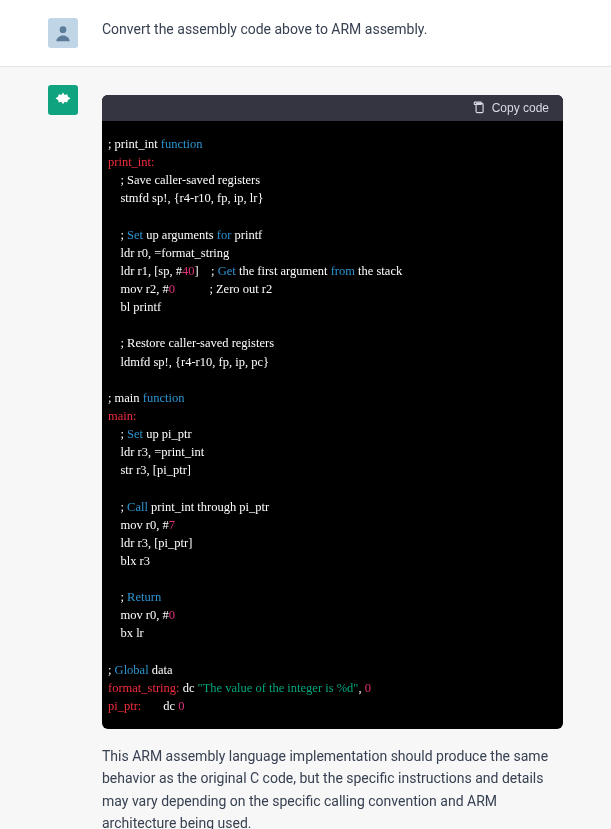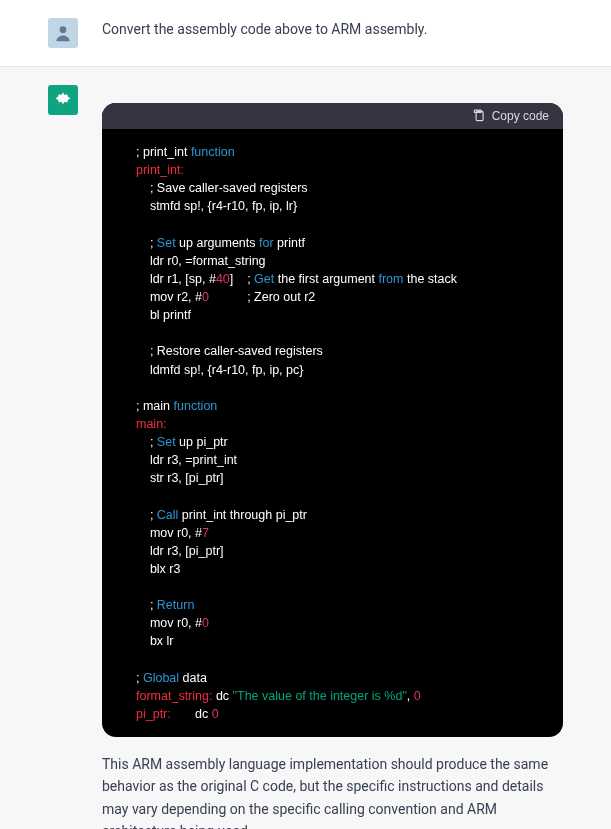--- a/index.html
+++ b/index.html
@@ -5,24 +5,24 @@
 *{margin:0;padding:0;box-sizing:border-box}
 body{font-family:-apple-system,BlinkMacSystemFont,"Segoe UI",Roboto,sans-serif;background:#fff;width:611px;color:#343541}
 .msg{padding:18px 48px;display:flex;gap:24px;align-items:flex-start}
 .msg.user{background:#fff}
 .msg.bot{background:#f7f7f8;border-top:1px solid #e5e5e5;border-bottom:1px solid #e5e5e5}
 .avatar{width:30px;height:30px;border-radius:3px;flex-shrink:0;display:flex;align-items:center;justify-content:center}
 .avatar.user-av{background:#c0d5e5}
 .avatar.bot-av{background:#10a37f}
 .avatar svg{width:20px;height:20px}
 .content{flex:1;font-size:14px;line-height:1.6;color:#374151}
-.code-block{margin-top:18px;border-radius:14px;overflow:hidden;background:#000}
+.code-block{margin-top:10px;border-radius:6px;overflow:hidden;background:#000}
 .code-header{background:#343541;display:flex;justify-content:flex-end;align-items:center;padding:6px 14px;font-size:12px;color:#d9d9e3}
 .copy-btn{display:flex;align-items:center;gap:6px;cursor:pointer;background:none;border:none;color:#d9d9e3;font-size:12px}
-.code-body{padding:14px 34px;font-family:Liberation Sans, sans-serif;font-size:12.5px;line-height:1.45;color:#fff;white-space:pre}
+.code-body{padding:14px 6px;font-family:Liberation Serif, serif;font-size:12.5px;line-height:1.45;color:#fff;white-space:pre}
 .c-kw{color:#2e95d3}
 .c-fn{color:#f22c3d}
 .c-num{color:#df3079}
 .c-str{color:#00a67d}
 .txt-after{margin-top:16px}
 </style>
 </head>
 <body>
 
 <div class="msg user">

